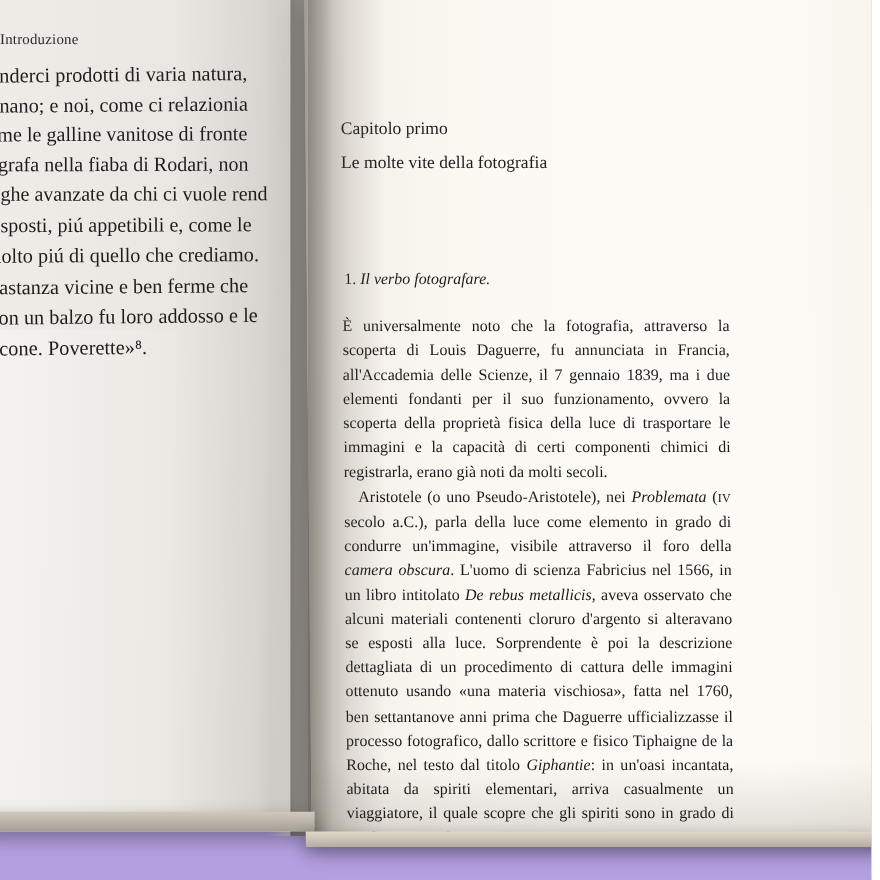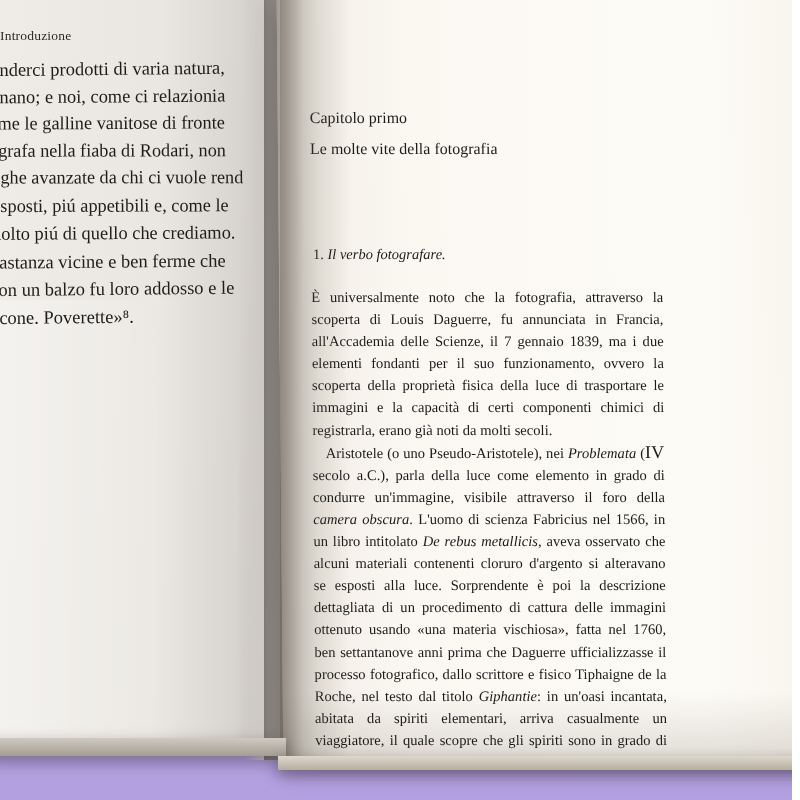--- a/index.html
+++ b/index.html
@@ -178,21 +178,21 @@
     top: 286px;
     width: 352px;
     font-size: 14.6px;
     line-height: 22.1px;
     color: #1a1a1a;
     text-align: justify;
   }
   .body-col p { margin: 0; }
   .body-col p.indent { text-indent: 13px; }
   .body-col i { }
-  .sc { font-size: 18px; letter-spacing: 0.3px; }
+  .sc { font-size: 11px; letter-spacing: 0.3px; }
 
   
   .right-curve {
     position: absolute;
     left: 288px; top: 0;
     width: 70px; height: 762px;
     background: linear-gradient(to right, rgba(90,84,76,0.30), rgba(255,255,255,0));
     pointer-events: none;
   }
 

